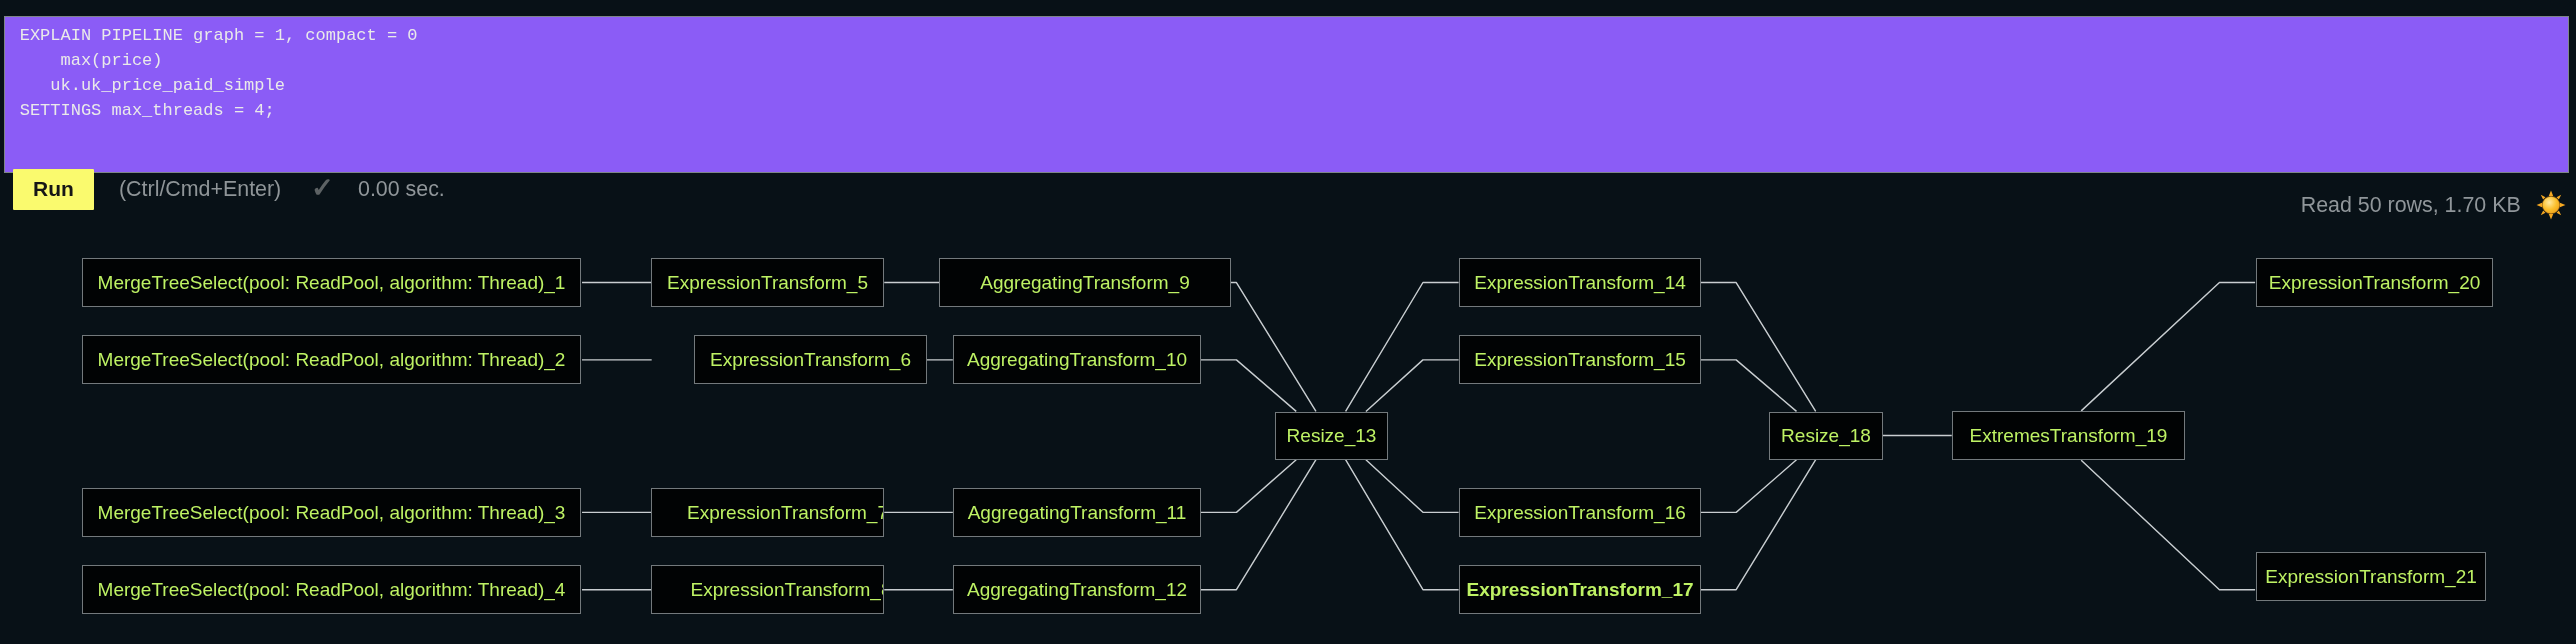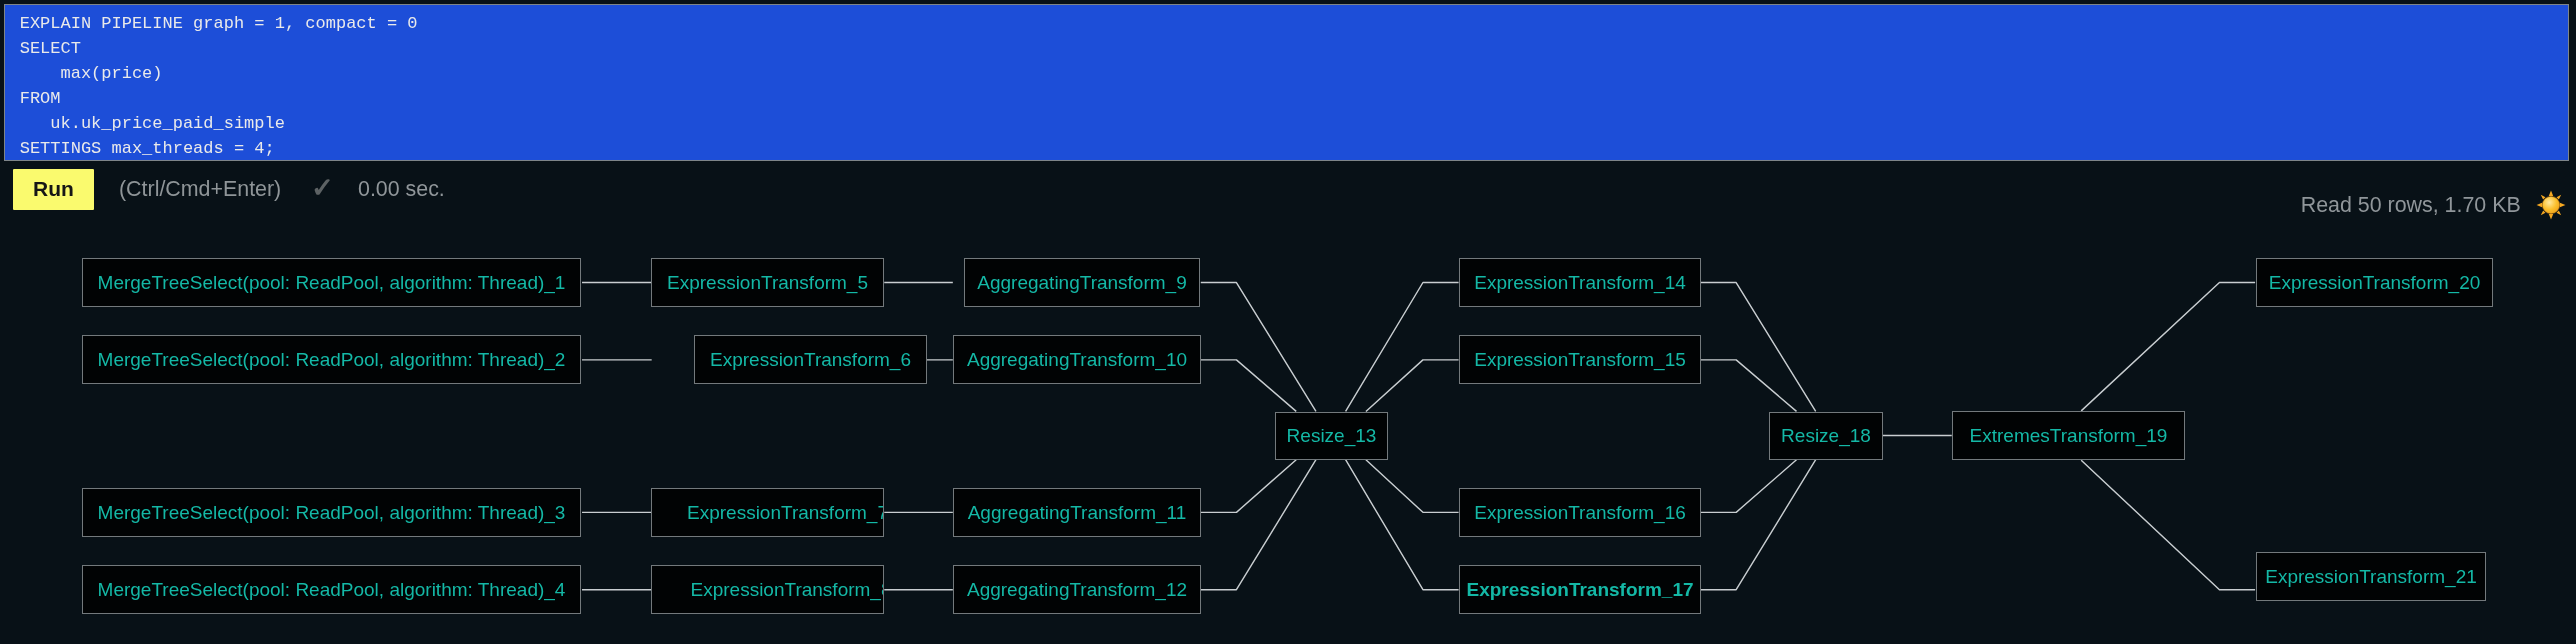--- a/index.html
+++ b/index.html
@@ -5,22 +5,22 @@
   html,body{margin:0;padding:0;background:#060f14;}
   #app{
     position:relative;
     width:2576px;height:644px;
     background:#081117;
     font-family:"Liberation Sans",sans-serif;
     overflow:hidden;
   }
   
   #editor{
-    position:absolute;left:4.4px;top:4px;width:2565px;height:157px;
-    background:#1d4ed8;border:1.1px solid #7e8589;
+    position:absolute;left:4.4px;top:16px;width:2565px;height:157px;
+    background:#8b5cf6;border:1.1px solid #7e8589;
     box-sizing:border-box;
     padding:5.5px 11px 0 14.3px;
     font-family:"Liberation Mono",monospace;
     font-size:17px;line-height:25px;color:#eaeaea;
     white-space:pre;cursor:text;
   }
   .code-line{display:block;white-space:pre;}
   
   #toolbar{
     position:absolute;left:0;top:162px;width:2576px;height:60px;
@@ -52,31 +52,31 @@
   #right-status{
     position:absolute;right:10px;top:16px;height:54px;
     display:flex;align-items:center;gap:14.3px;
   }
   #read-stats{color:#90969a;font-size:21.4px;}
   #theme-toggle{width:31px;height:31px;cursor:pointer;display:flex;align-items:center;justify-content:center;}
   #edge-layer{position:absolute;left:0;top:0;pointer-events:none;}
   .graph-node{
     position:absolute;box-sizing:border-box;
     background:#010304;border:1.1px solid #73797c;
-    color:#14b8a6;font-size:19px;
+    color:#bef264;font-size:19px;
     display:flex;align-items:center;justify-content:center;
     white-space:nowrap;overflow:hidden;
   }
 </style>
 </head>
 <body>
 
 <div id="app">
 
-  <div id="editor"><span class="code-line">EXPLAIN PIPELINE graph = 1, compact = 0</span><span class="code-line">SELECT</span><span class="code-line">    max(price)</span><span class="code-line">FROM</span><span class="code-line">   uk.uk_price_paid_simple</span><span class="code-line">SETTINGS max_threads = 4;</span></div>
+  <div id="editor"><span class="code-line">EXPLAIN PIPELINE graph = 1, compact = 0</span><span class="code-line">    max(price)</span><span class="code-line">   uk.uk_price_paid_simple</span><span class="code-line">SETTINGS max_threads = 4;</span></div>
 
   <div id="toolbar">
     <button id="run-btn">Run</button>
     <div id="shortcut-hint">(Ctrl/Cmd+Enter)</div>
     <div id="status-check">✓</div>
     <div id="elapsed">0.00 sec.</div>
     <div id="right-status">
       <span id="read-stats">Read 50 rows, 1.70 KB</span>
       <span id="theme-toggle">
         <svg width="30" height="30" viewBox="0 0 54 54" aria-hidden="true">
@@ -130,21 +130,21 @@
     </svg>
   <div id="nodes">
       <div class="graph-node" style="left: 82px; top: 258px; width: 499px; height: 49px;">MergeTreeSelect(pool: ReadPool, algorithm: Thread)_1</div>
       <div class="graph-node" style="left: 82px; top: 335px; width: 499px; height: 49px;">MergeTreeSelect(pool: ReadPool, algorithm: Thread)_2</div>
       <div class="graph-node" style="left: 82px; top: 488px; width: 499px; height: 49px;">MergeTreeSelect(pool: ReadPool, algorithm: Thread)_3</div>
       <div class="graph-node" style="left: 82px; top: 565px; width: 499px; height: 49px;">MergeTreeSelect(pool: ReadPool, algorithm: Thread)_4</div>
       <div class="graph-node" style="left: 651px; top: 258px; width: 233px; height: 49px;">ExpressionTransform_5</div>
       <div class="graph-node" style="left: 651px; top: 335px; width: 233px; height: 49px; margin-left: 43px;">ExpressionTransform_6</div>
       <div class="graph-node" style="left: 651px; top: 488px; width: 233px; height: 49px; padding-left: 40px;">ExpressionTransform_7</div>
       <div class="graph-node" style="left: 651px; top: 565px; width: 233px; height: 49px; padding-left: 47px;">ExpressionTransform_8</div>
-      <div class="graph-node" style="left: 964px; top: 258px; width: 236px; height: 49px;">AggregatingTransform_9</div>
+      <div class="graph-node" style="left: 939px; top: 258px; width: 292px; height: 49px;">AggregatingTransform_9</div>
       <div class="graph-node" style="left: 953px; top: 335px; width: 248px; height: 49px;">AggregatingTransform_10</div>
       <div class="graph-node" style="left: 953px; top: 488px; width: 248px; height: 49px;">AggregatingTransform_11</div>
       <div class="graph-node" style="left: 953px; top: 565px; width: 248px; height: 49px;">AggregatingTransform_12</div>
       <div class="graph-node" style="left: 1275px; top: 412px; width: 113px; height: 48px;">Resize_13</div>
       <div class="graph-node" style="left: 1459px; top: 258px; width: 242px; height: 49px;">ExpressionTransform_14</div>
       <div class="graph-node" style="left: 1459px; top: 335px; width: 242px; height: 49px;">ExpressionTransform_15</div>
       <div class="graph-node" style="left: 1459px; top: 488px; width: 242px; height: 49px;">ExpressionTransform_16</div>
       <div class="graph-node" style="left: 1459px; top: 565px; width: 242px; height: 49px; font-weight: bold;">ExpressionTransform_17</div>
       <div class="graph-node" style="left: 1769px; top: 412px; width: 114px; height: 48px;">Resize_18</div>
       <div class="graph-node" style="left: 1952px; top: 411px; width: 233px; height: 49px;">ExtremesTransform_19</div>

